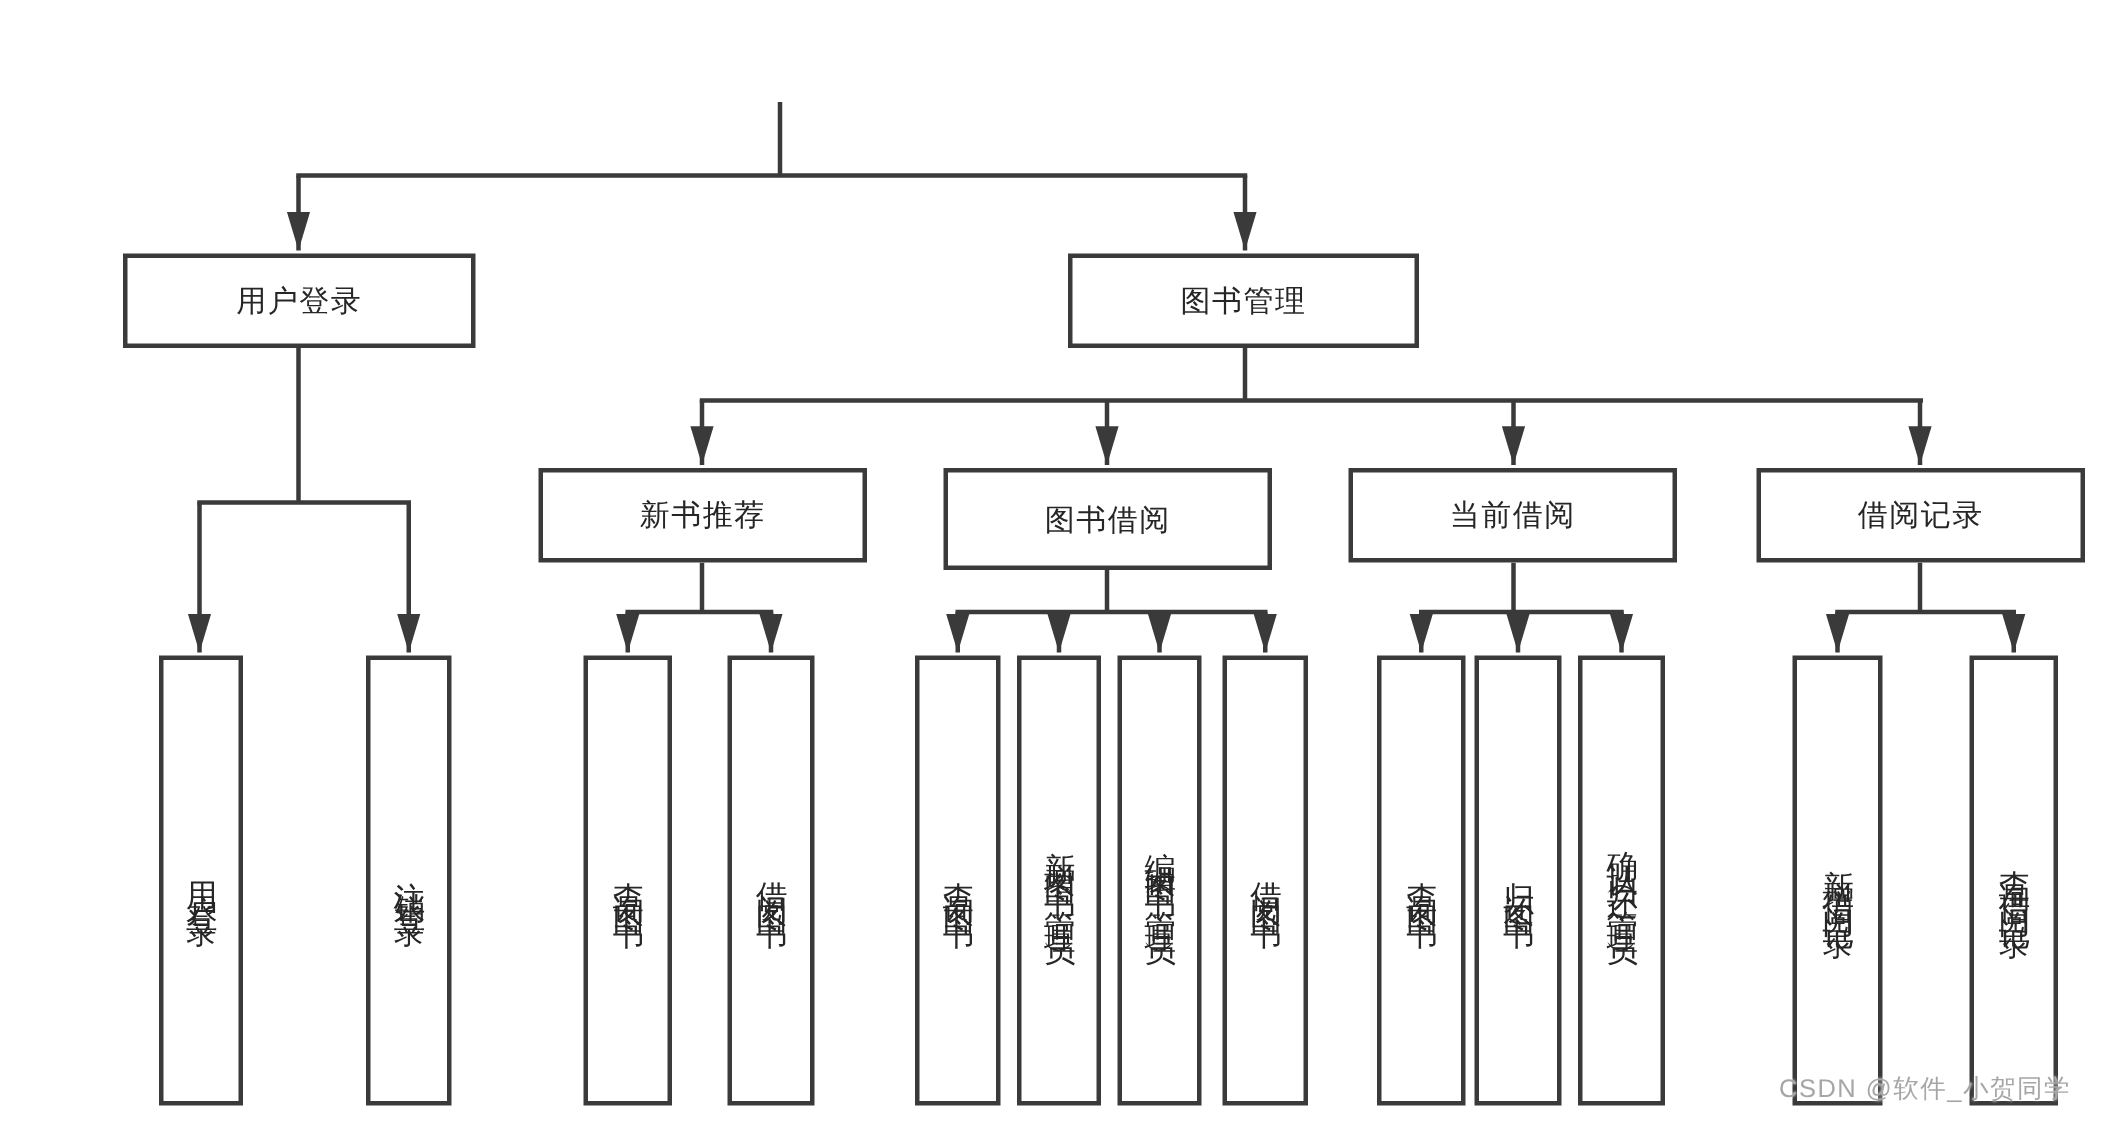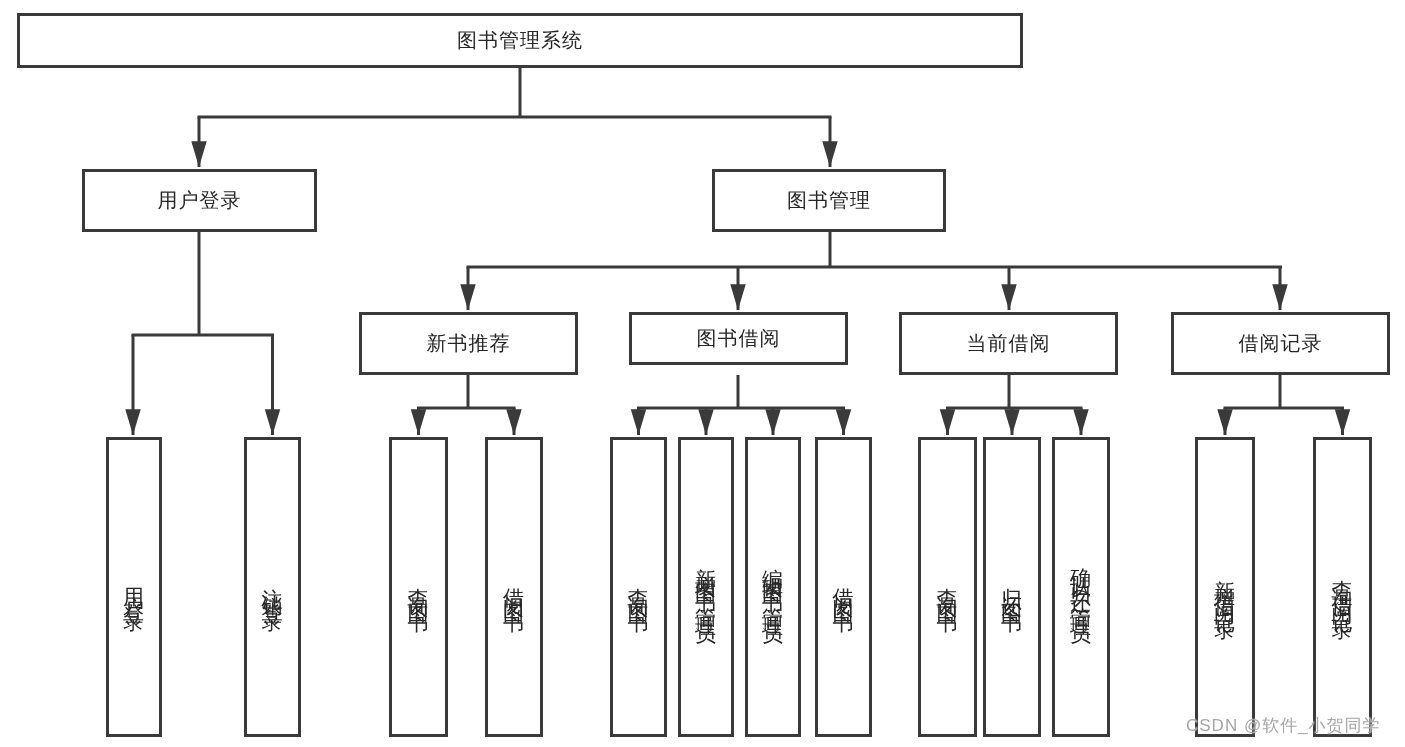--- a/index.html
+++ b/index.html
@@ -103,35 +103,32 @@
       <line x1="1012" y1="408" x2="1012" y2="435" marker-end="url(#arw)"></line>
       <line x1="1081" y1="408" x2="1081" y2="435" marker-end="url(#arw)"></line>
 
       <line x1="1280" y1="375" x2="1280" y2="408"></line>
       <line x1="1223.5" y1="408" x2="1344" y2="408"></line>
       <line x1="1225" y1="408" x2="1225" y2="435" marker-end="url(#arw)"></line>
       <line x1="1342.5" y1="408" x2="1342.5" y2="435" marker-end="url(#arw)"></line>
     </g>
   </svg>
 
-  <div class="box" style="left:17px; top:13px; width:1006px; height:55px;">
-    <span class="hlabel">图书管理系统</span>
-  </div>
 
   <div class="box" style="left:82px; top:169px; width:235px; height:63px;">
     <span class="hlabel">用户登录</span>
   </div>
   <div class="box" style="left:359px; top:312px; width:219px; height:63px;">
     <span class="hlabel">新书推荐</span>
   </div>
 
   <div class="box" style="left:712px; top:169px; width:234px; height:63px;">
     <span class="hlabel">图书管理</span>
   </div>
-  <div class="box" style="left:629px; top:312px; width:219px; height:53px;">
+  <div class="box" style="left:629px; top:312px; width:219px; height:68px;">
     <span class="hlabel">图书借阅</span>
   </div>
   <div class="box" style="left:899px; top:312px; width:219px; height:63px;">
     <span class="hlabel">当前借阅</span>
   </div>
   <div class="box" style="left:1171px; top:312px; width:219px; height:63px;">
     <span class="hlabel">借阅记录</span>
   </div>
 
   <div class="box" style="left:106px; top:437px; width:56px; height:300px;">

